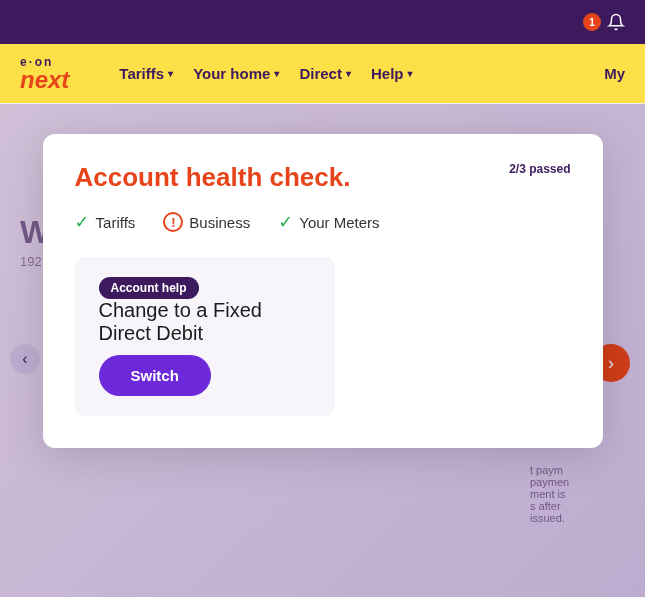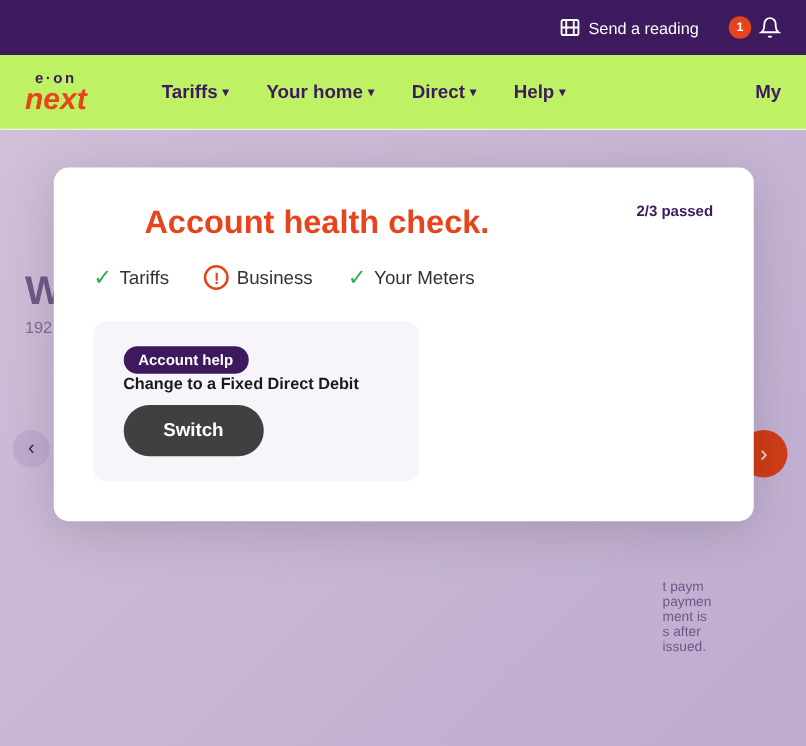--- a/index.html
+++ b/index.html
@@ -42,28 +42,27 @@
       height: 18px;
       font-size: 10px;
       display: flex;
       align-items: center;
       justify-content: center;
       font-weight: bold;
     }
 
     
     .nav-bar {
-      background: #bef264;
+      background: #fde047;
       height: 60px;
       display: flex;
       align-items: center;
       padding: 0 20px;
-      gap: 30px;
+      gap: 20px;
       border-bottom: 1px solid #eee;
-      text-align: center;
     }
     .logo {
       display: flex;
       flex-direction: column;
       line-height: 1;
       margin-right: 30px;
     }
     .logo-eon {
       color: #3d1a5e;
       font-size: 12px;
@@ -196,21 +195,20 @@
     .modal-header {
       display: flex;
       justify-content: space-between;
       align-items: flex-start;
       margin-bottom: 18px;
     }
     .modal-title {
       color: #e8441c;
       font-size: 26px;
       font-weight: bold;
-      margin-left: 41px;
     }
     .modal-passed {
       color: #3d1a5e;
       font-size: 12px;
       font-weight: bold;
       white-space: nowrap;
     }
     .modal-checks {
       display: flex;
       gap: 28px;
@@ -252,53 +250,46 @@
     .card-tag {
       background: #3d1a5e;
       color: white;
       font-size: 12px;
       font-weight: bold;
       padding: 4px 12px;
       border-radius: 20px;
       display: inline-block;
     }
     .card-title {
-      font-size: 13px;
-      font-weight: bold;
+      font-size: 20px;
+      font-weight: normal;
       color: #1a1a1a;
       margin-bottom: 10px;
     }
     .card-desc {
       font-size: 13px;
       color: #444;
       line-height: 1.5;
       margin-bottom: 18px;
     }
     .switch-btn {
-      background: #404040;
+      background: #6d28d9;
       color: white;
       border: none;
       border-radius: 25px;
       padding: 12px 32px;
       font-size: 15px;
       font-weight: bold;
       cursor: pointer;
     }
   </style>
 </head>
 <body>
 
 <div class="top-bar">
-  <div class="top-bar-item">
-    <svg class="top-bar-icon" viewBox="0 0 24 24" fill="none" stroke="white" stroke-width="2">
-      <rect x="3" y="4" width="18" height="16" rx="2"></rect>
-      <path d="M8 4v16M16 4v16M3 12h18"></path>
-    </svg>
-    <span>Send a reading</span>
-  </div>
   <div class="top-bar-item">
     <div class="notification-badge">1</div>
     <svg class="top-bar-icon" viewBox="0 0 24 24" fill="none" stroke="white" stroke-width="2">
       <path d="M18 8A6 6 0 0 0 6 8c0 7-3 9-3 9h18s-3-2-3-9"></path>
       <path d="M13.73 21a2 2 0 0 1-3.46 0"></path>
     </svg>
   </div>
 </div>
 
 <div class="nav-bar">

